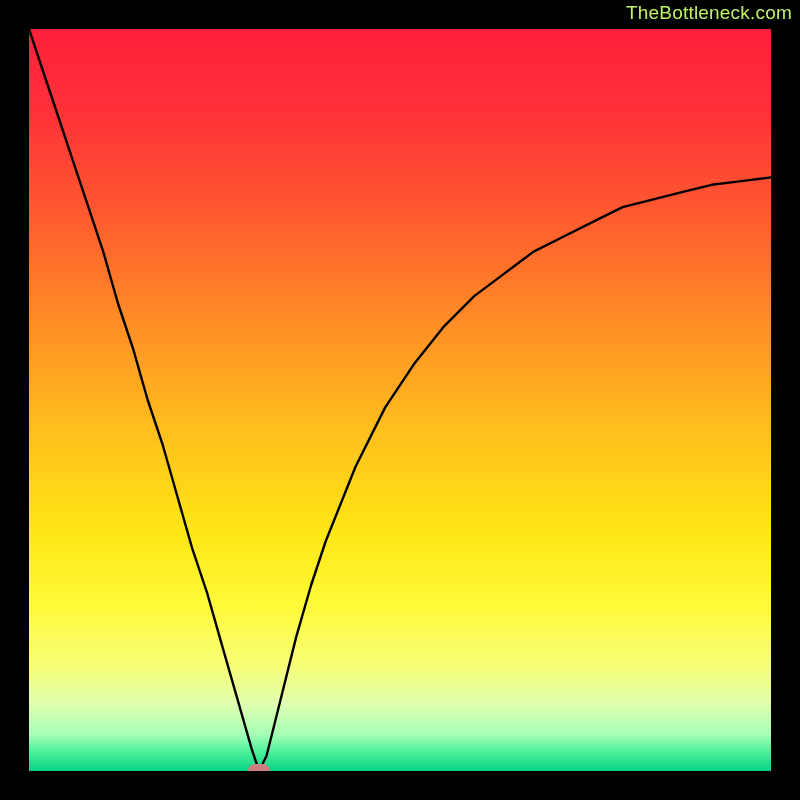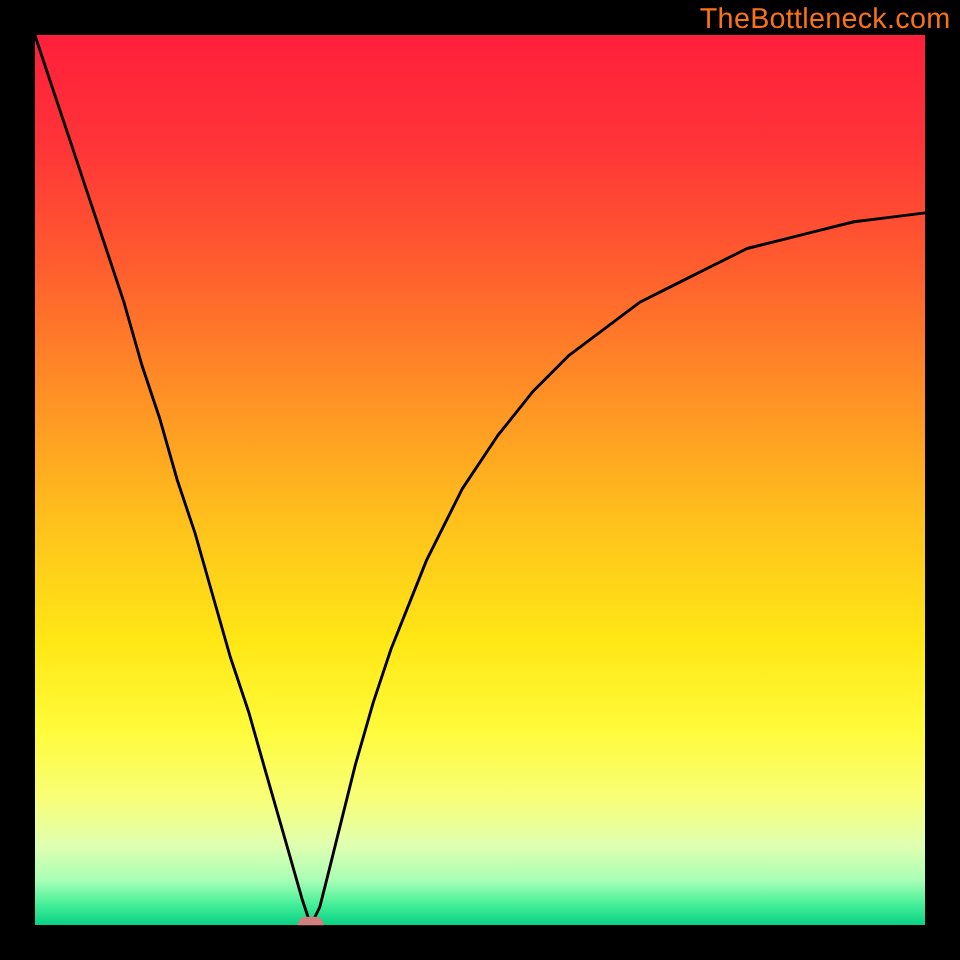--- a/index.html
+++ b/index.html
@@ -14,22 +14,22 @@
   .frame {
     position: relative;
     width: 800px;
     height: 800px;
     background: #000;
   }
   .watermark {
     position: absolute;
     top: 2px;
     right: 8px;
-    color: #f97316;
-    font-size: 24px;
+    color: #bef264;
+    font-size: 19px;
     letter-spacing: 0.2px;
     user-select: none;
   }
   .plot {
     position: absolute;
     left: 29px;
     top: 29px;
     width: 742px;
     height: 742px;
     overflow: hidden;

